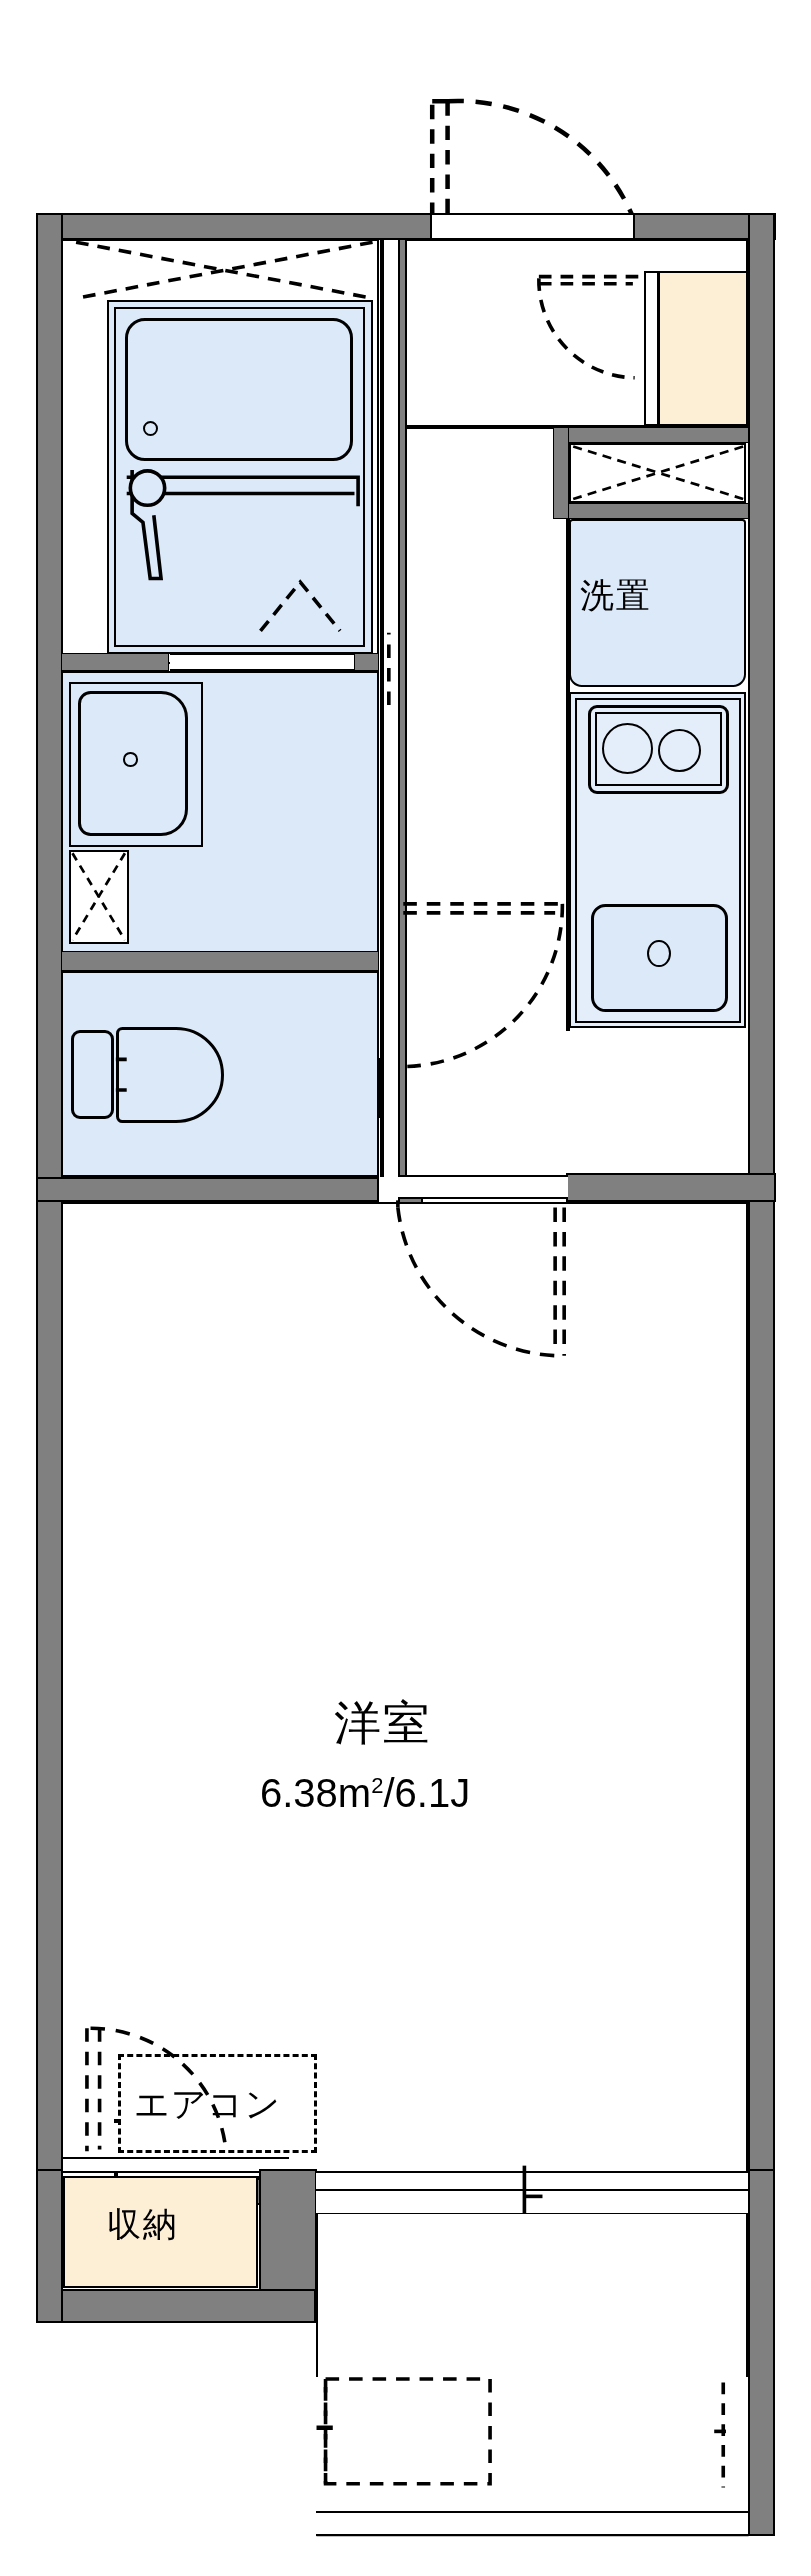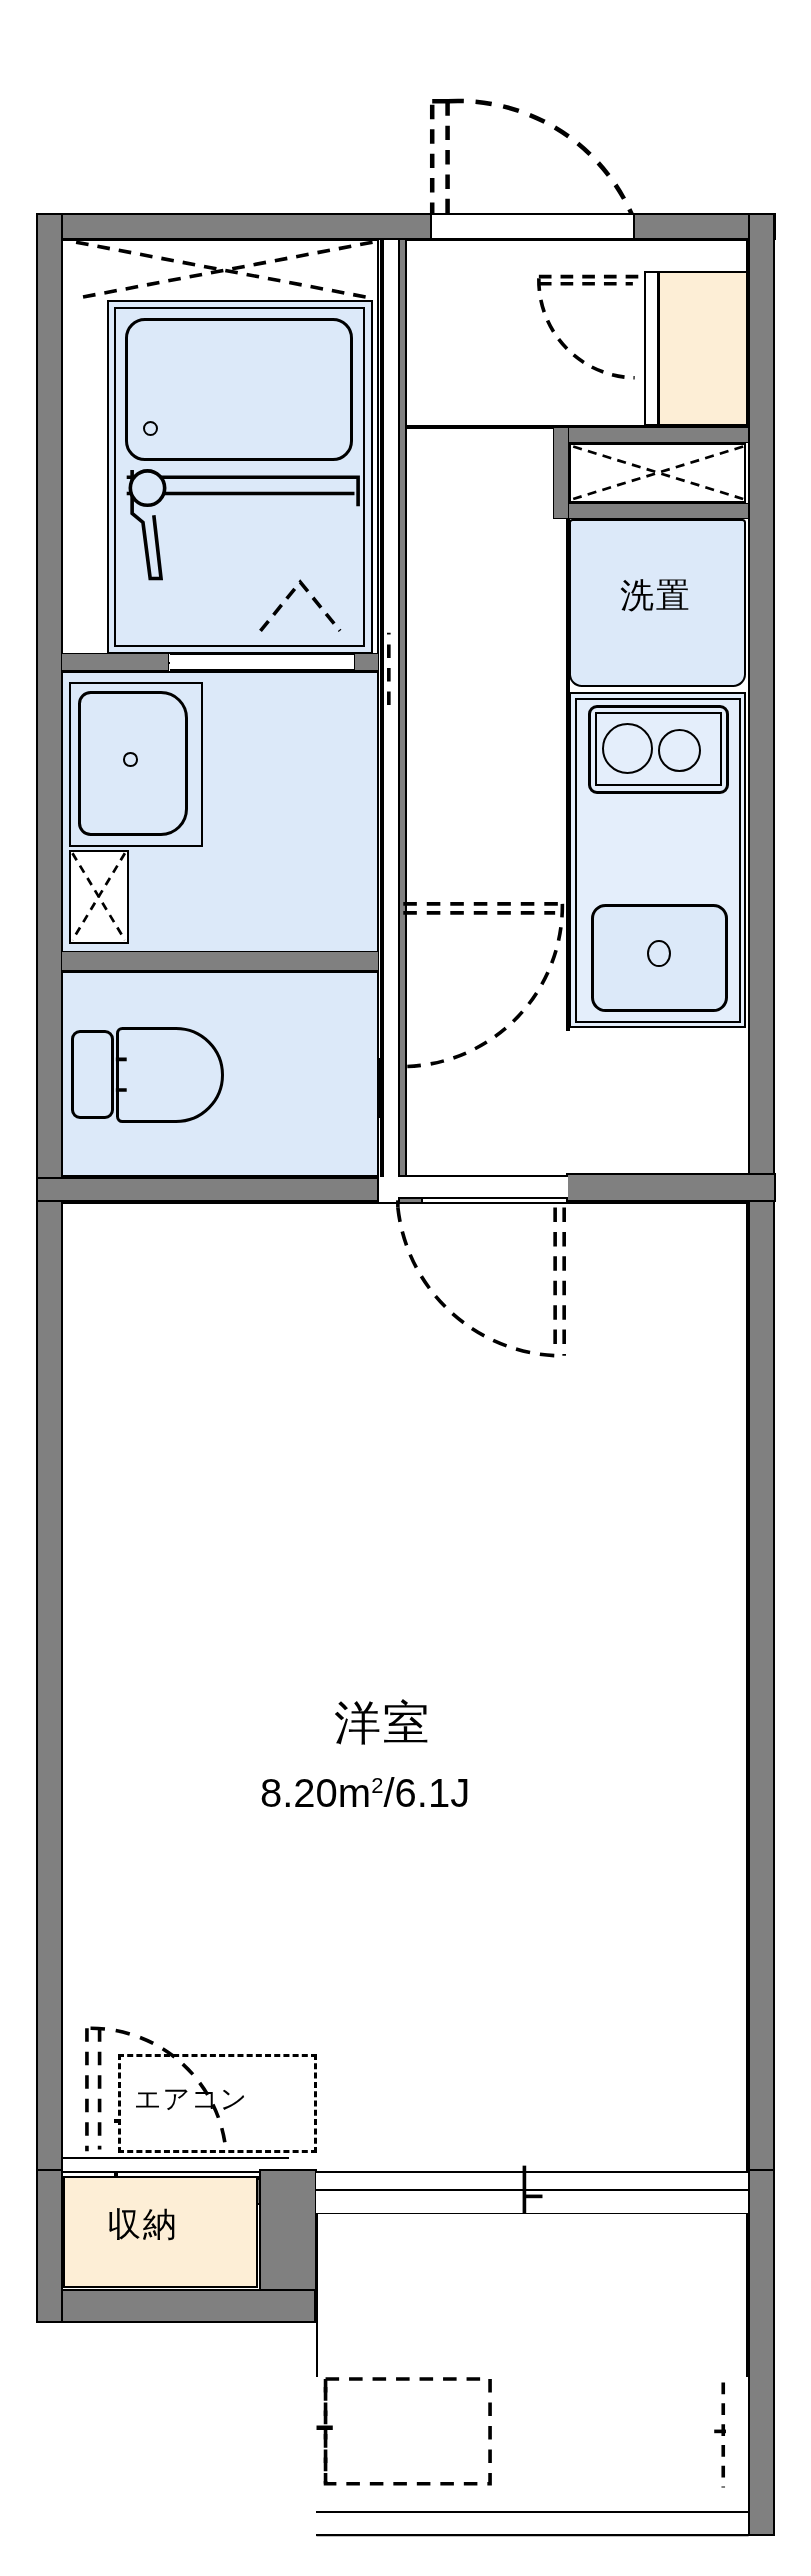--- a/index.html
+++ b/index.html
@@ -148,21 +148,21 @@
     <div class="abs" style="left:569px; top:443px; width:177px; height:60px; background:#fff; border:2.7px solid #000;"></div>
     <svg class="overlay" viewBox="0 0 898 2850" width="812" height="2576">
       <g stroke="#000" fill="none" stroke-width="3" stroke-dasharray="10,7">
         <path d="M 634 494 L 822 552"></path>
         <path d="M 822 494 L 634 552"></path>
       </g>
     </svg>
     <div class="abs wall-thin" style="left:568px; top:503px; width:181px; height:16.3px;"></div>
 
     <div class="abs" style="left:569px; top:519px; width:177px; height:168px; background:#dce9f9; border:2.7px solid #000; border-radius:3.6px 3.6px 12.7px 12.7px;"></div>
-    <span class="lbl lbl-fac" style="left:620px; top:578px;">洗置</span>
+    <span class="lbl lbl-fac" style="left:580px; top:578px;">洗置</span>
 
     <div class="abs" style="left:569px; top:692px; width:177px; height:336px; background:#e4eefb; border:2.7px solid #000;"></div>
     <div class="abs" style="left:575px; top:698px; width:166px; height:325px; background:#e4eefb; border:2.7px solid #000;"></div>
 
     <div class="abs" style="left:588px; top:705px; width:141px; height:89px; background:#e4eefb; border:3.6px solid #000; border-radius:9px;"></div>
     <div class="abs" style="left:595px; top:712px; width:127px; height:74px; background:#e4eefb; border:2.7px solid #000;"></div>
     <div class="abs" style="left:602px; top:723px; width:51px; height:51px; border:2.7px solid #000; border-radius:50%;"></div>
     <div class="abs" style="left:658px; top:729px; width:43px; height:43px; border:2.7px solid #000; border-radius:50%;"></div>
 
     <div class="abs" style="left:591px; top:904px; width:137px; height:108px; background:#dce9f9; border:3.6px solid #000; border-radius:14.5px;"></div>
@@ -194,25 +194,25 @@
       <g stroke="#000" fill="none" stroke-width="4" stroke-dasharray="16,11">
         <path d="M 440 1328 L 440 1336"></path>
         <path d="M 624 1336 L 624 1500"></path>
         <path d="M 614 1336 L 614 1496"></path>
         <path d="M 440 1336 A 184 184 0 0 0 620 1500"></path>
       </g>
     </svg>
 
     <div class="lbl lbl-room" style="left:334px; top:1699px;">洋室</div>
     <div class="lbl lbl-area" style="left:260px; top:1773px;">
-      <span>8.20m</span><span class="sup">2</span><span>/6.1J</span>
+      <span>6.38m</span><span class="sup">2</span><span>/6.1J</span>
     </div>
 
     <div class="abs" style="left:118px; top:2054px; width:199px; height:99px; border:3.6px dashed #000; background:transparent;"></div>
-    <span class="lbl lbl-small" style="left:134px; top:2086px; font-size:27px;">エアコン</span>
+    <span class="lbl lbl-small" style="left:134px; top:2086px; font-size:35px;">エアコン</span>
 
     <svg class="overlay" viewBox="0 0 898 2850" width="812" height="2576">
       <g stroke="#000" fill="none" stroke-width="4" stroke-dasharray="15,11">
         <path d="M 96 2244 L 96 2380"></path>
         <path d="M 110 2244 L 110 2378"></path>
         <path d="M 100 2244 A 150 150 0 0 1 250 2382" stroke-dasharray="16,12"></path>
       </g>
     </svg>
 
     <div class="abs" style="left:63px; top:2157px; width:226px; height:16.3px; background:#fff; border-top:2.7px solid #000; border-bottom:2.7px solid #000;"></div>

